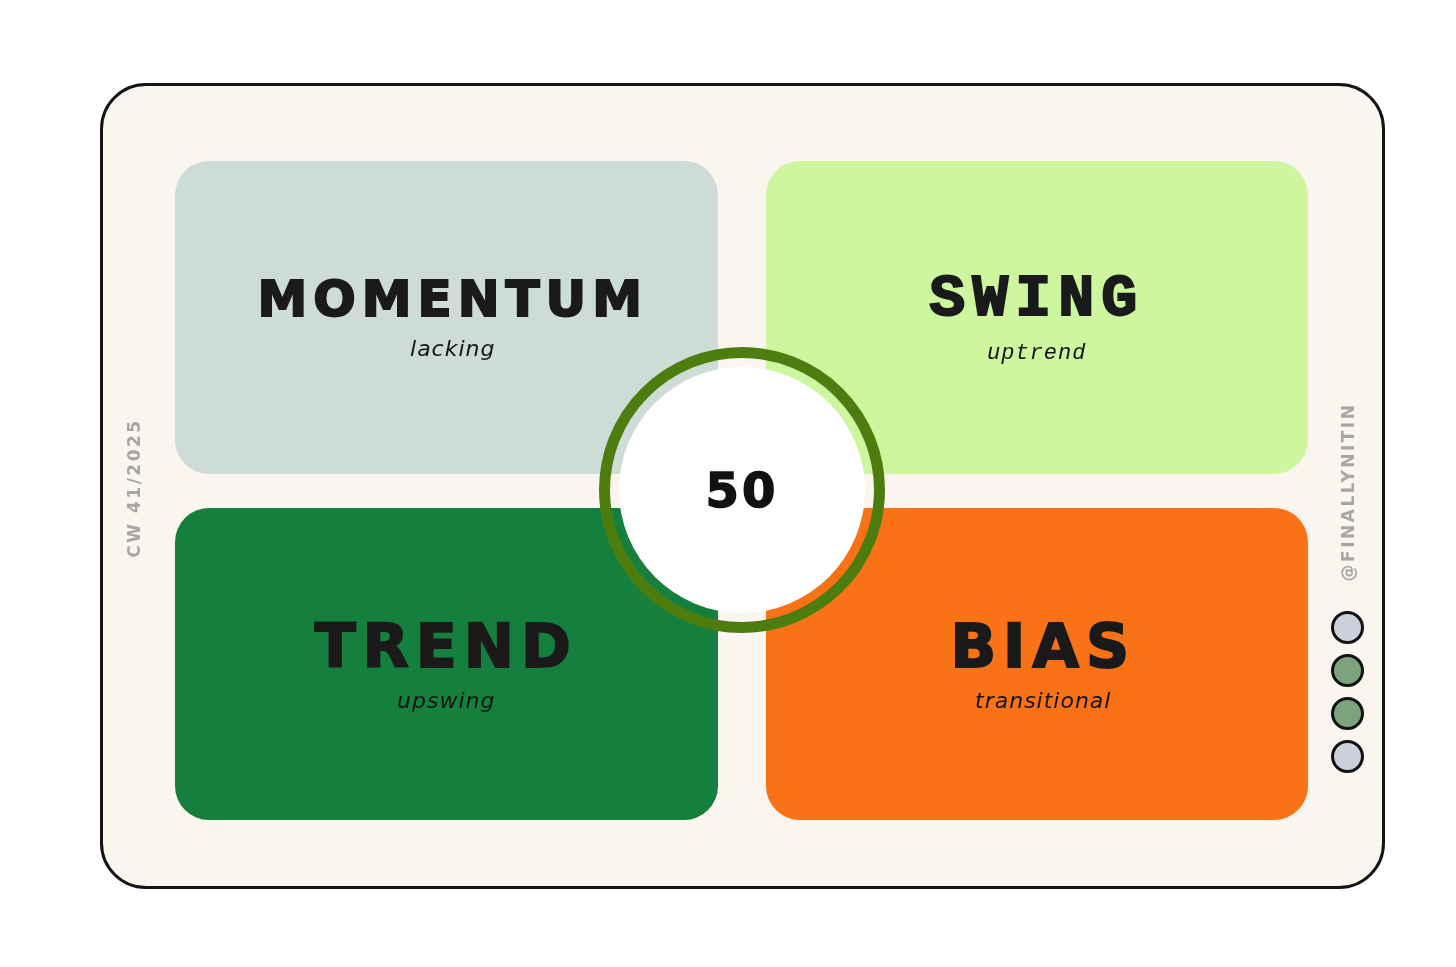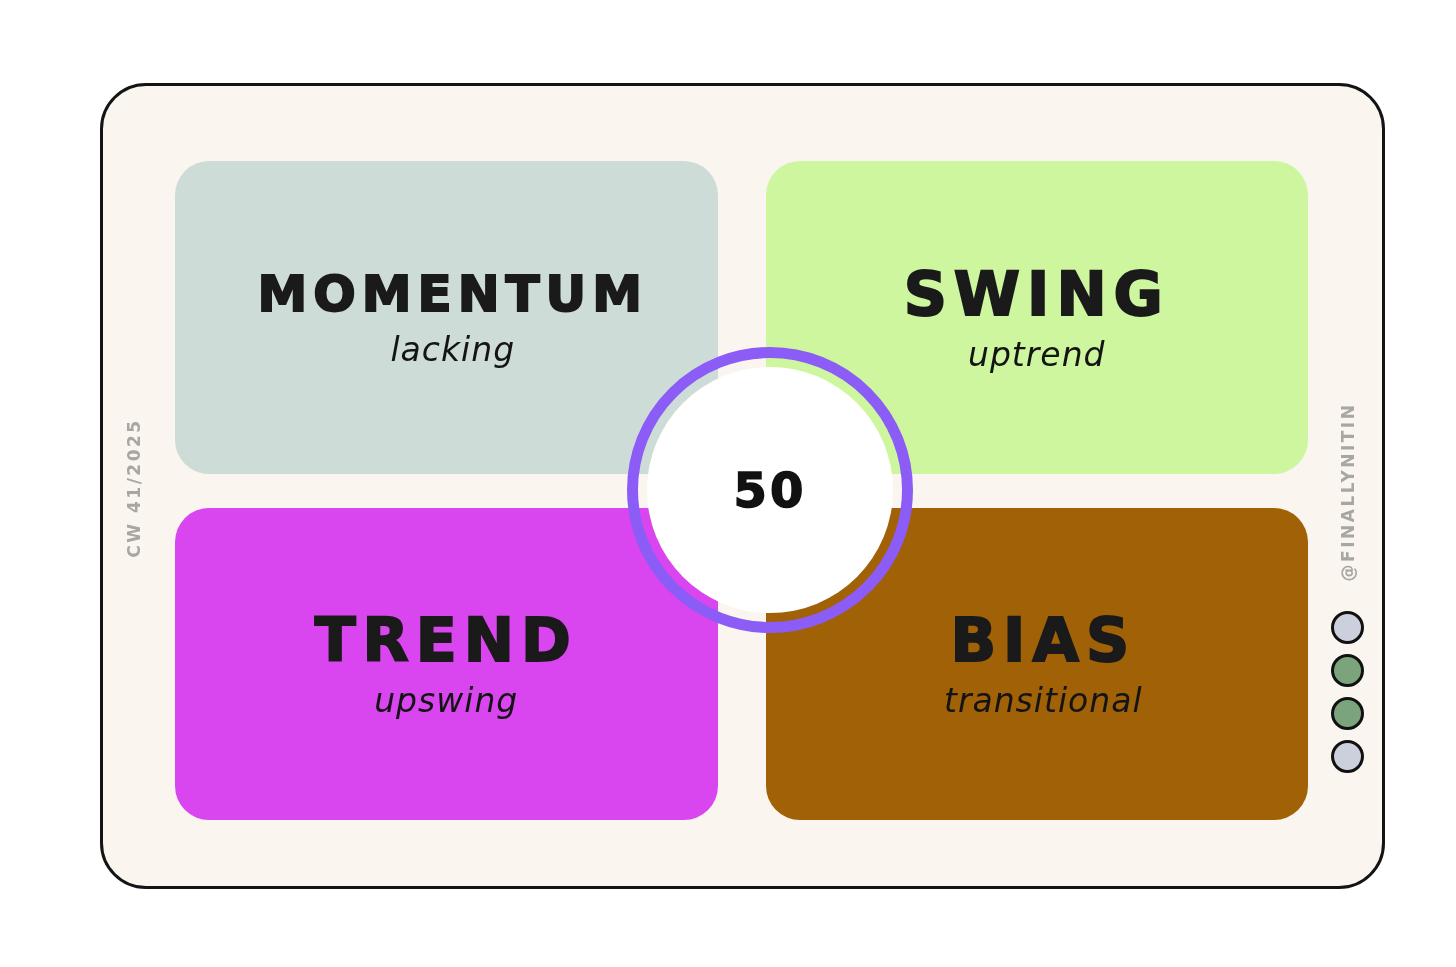--- a/index.html
+++ b/index.html
@@ -35,27 +35,27 @@
   }
   .quad.sage{background:#cedcd8;padding-left:13px;}
   .quad.green{background:#cdf69e;}
   .quad-title{
     color:#1a1a1a;font-weight:900;letter-spacing:7px;
     font-size:60px;line-height:1;
     -webkit-text-stroke:2px #1a1a1a;
   }
   .quad-title.long{font-size:50px;letter-spacing:6px;}
   .quad-sub{
-    color:#141414;font-style:italic;font-size:33px;line-height:1;
+    color:#141414;font-style:italic;font-size:22px;line-height:1;
     letter-spacing:1px;
   }
   
   .center-circle{
-    position:absolute;left:627px;top:347px;width:286px;height:286px;
-    box-sizing:border-box;border:11px solid #8b5cf6;border-radius:50%;
+    position:absolute;left:599px;top:347px;width:286px;height:286px;
+    box-sizing:border-box;border:11px solid #4d7c0f;border-radius:50%;
     background:transparent;
     text-decoration:underline;
   }
   .center-core{
     position:absolute;inset:9px;background:#ffffff;border-radius:50%;
     display:flex;align-items:center;justify-content:center;
   }
   .center-value{
     color:#111111;font-weight:900;font-size:48px;letter-spacing:3px;
     -webkit-text-stroke:1.5px #111111;
@@ -76,29 +76,29 @@
 <div class="card"></div>
 
 <div class="side-label left">CW 41/2025</div>
 <div class="side-label right">@FINALLYNITIN</div>
 
 <div class="quad-grid">
   <div class="quad sage" style="background: rgb(206, 220, 216);">
     <div class="quad-title long">MOMENTUM</div>
     <div class="quad-sub">lacking</div>
   </div>
-  <div class="quad green" style="background: rgb(205, 246, 158);">
+  <div class="quad green" style="background: rgb(205, 246, 158); font-family: Liberation Mono, monospace;">
     <div class="quad-title">SWING</div>
     <div class="quad-sub">uptrend</div>
   </div>
-  <div class="quad green" style="background: #d946ef; text-align: right;">
+  <div class="quad green" style="background: #15803d; text-align: right;">
     <div class="quad-title">TREND</div>
     <div class="quad-sub">upswing</div>
   </div>
-  <div class="quad sage" style="background: #a16207;">
+  <div class="quad sage" style="background: #f97316;">
     <div class="quad-title">BIAS</div>
     <div class="quad-sub">transitional</div>
   </div>
 </div>
 
 <div class="center-circle">
   <div class="center-core">
     <span class="center-value">50</span>
   </div>
 </div>

